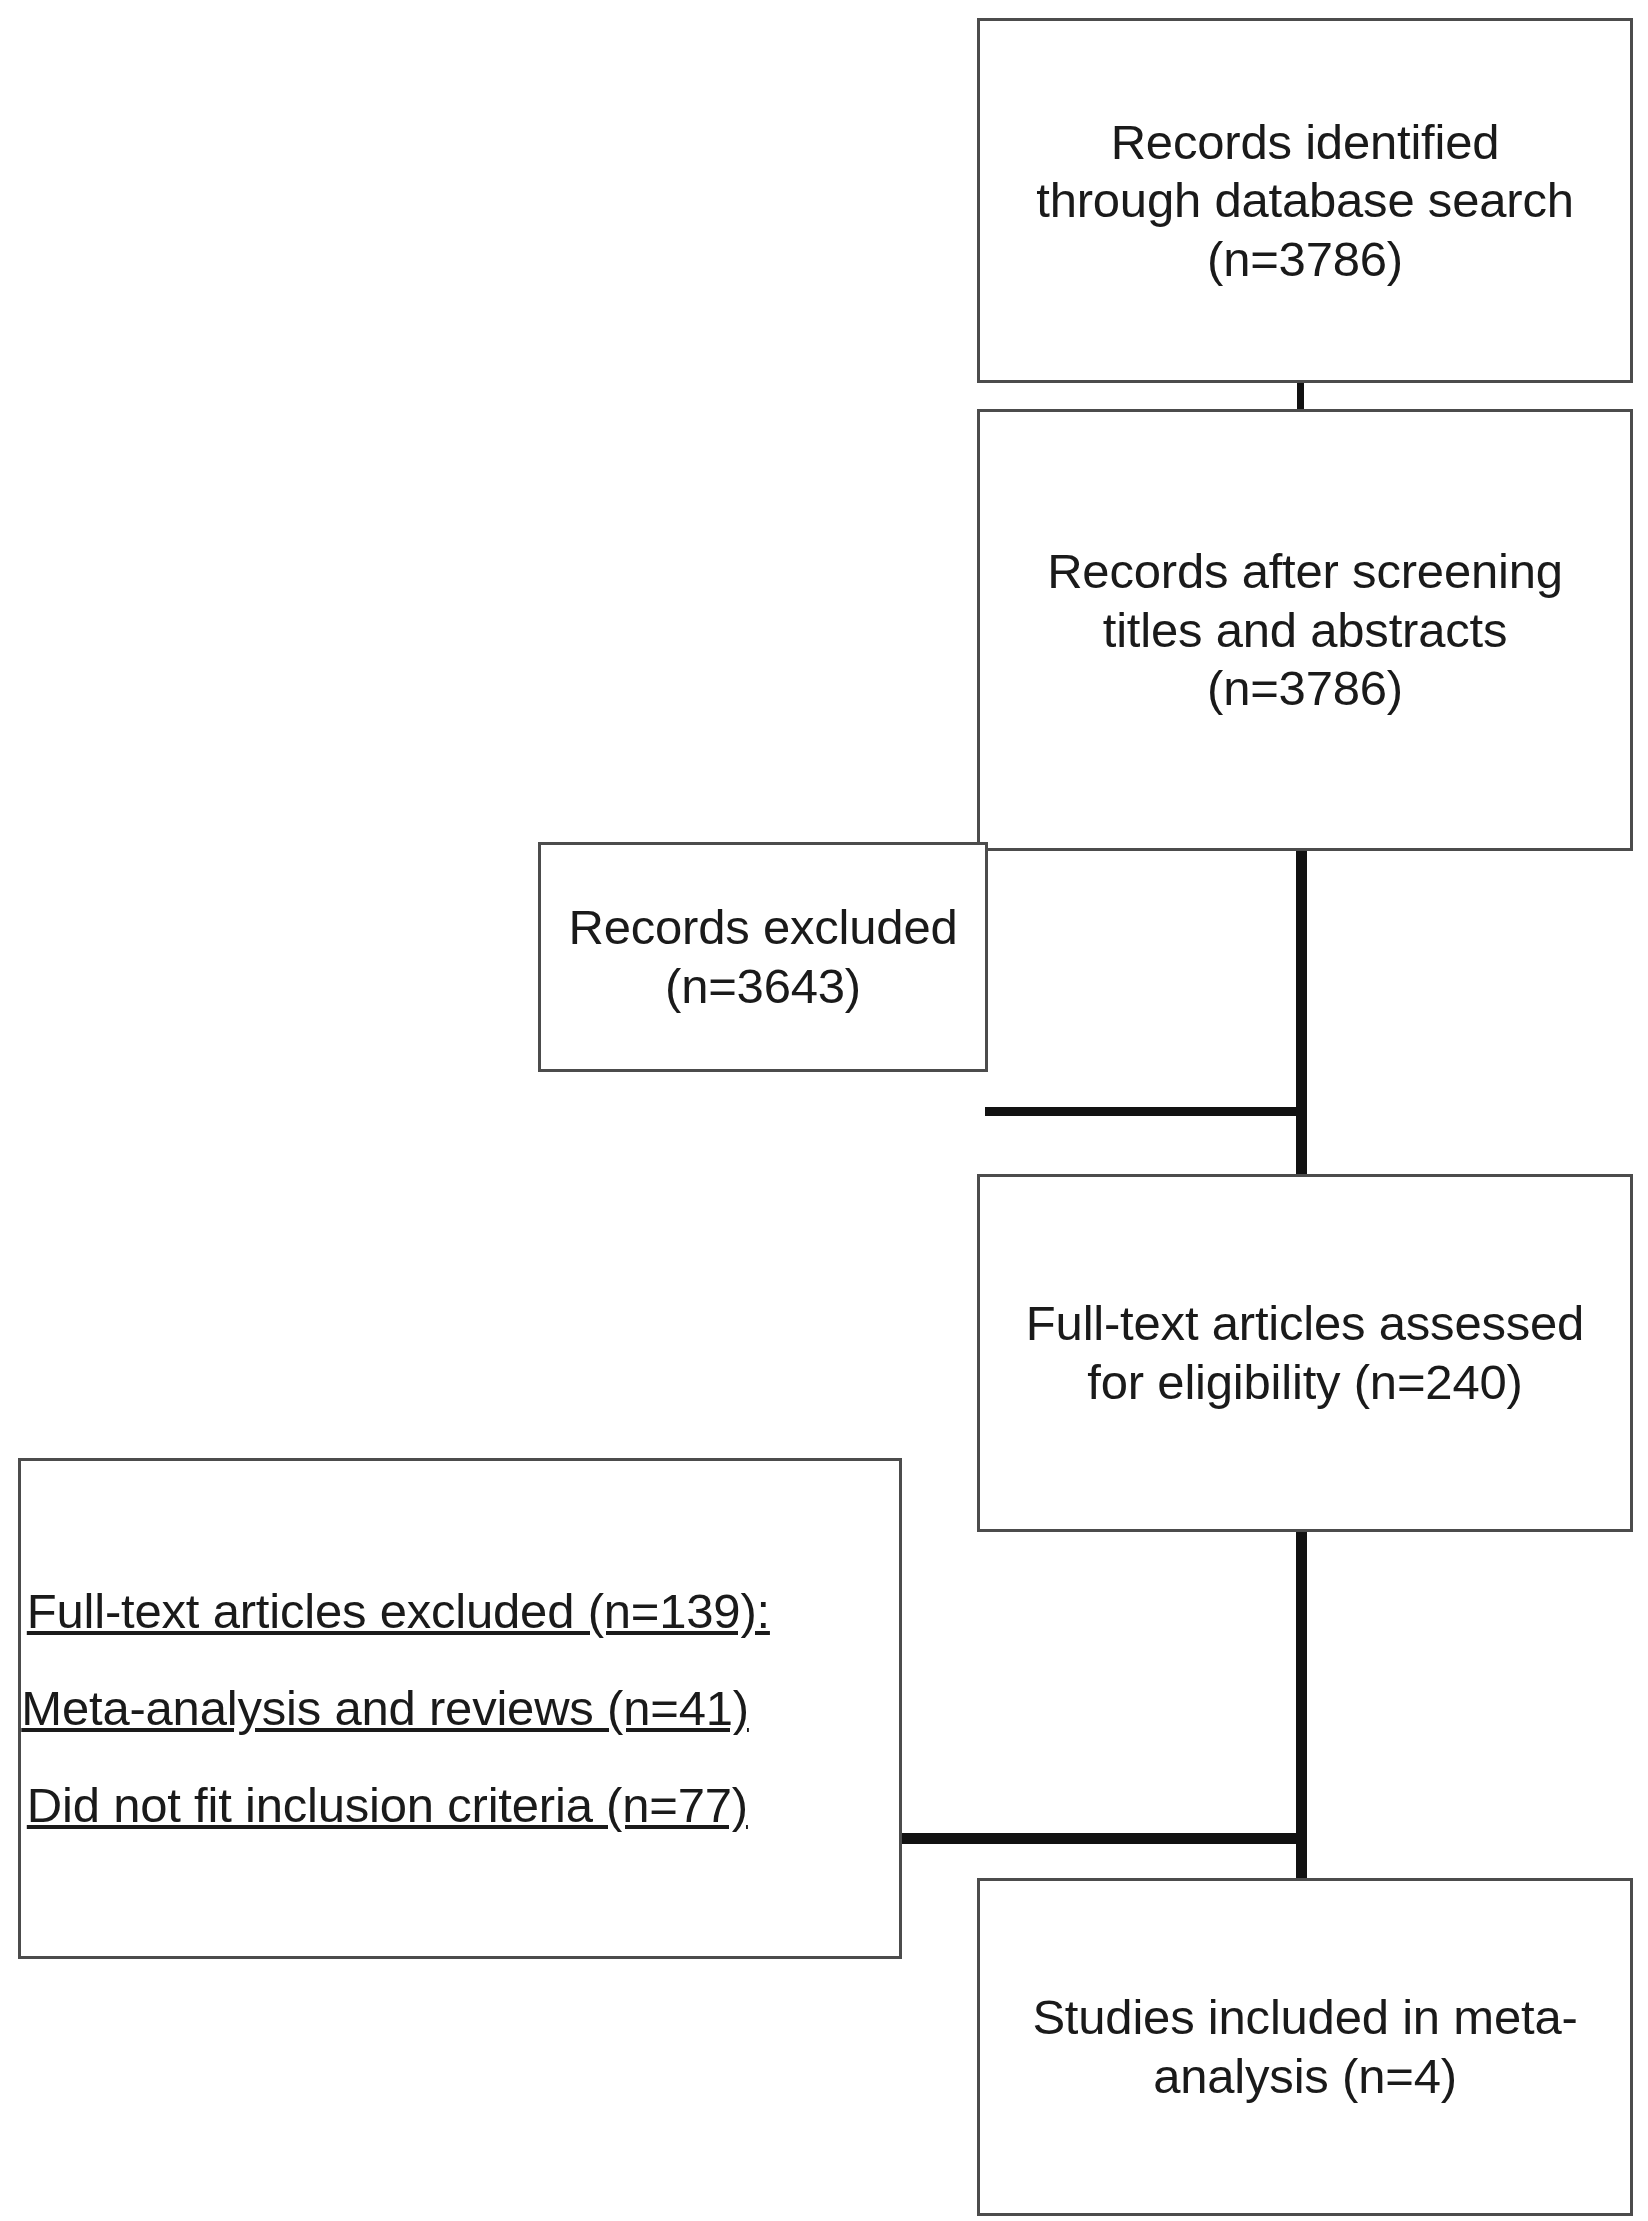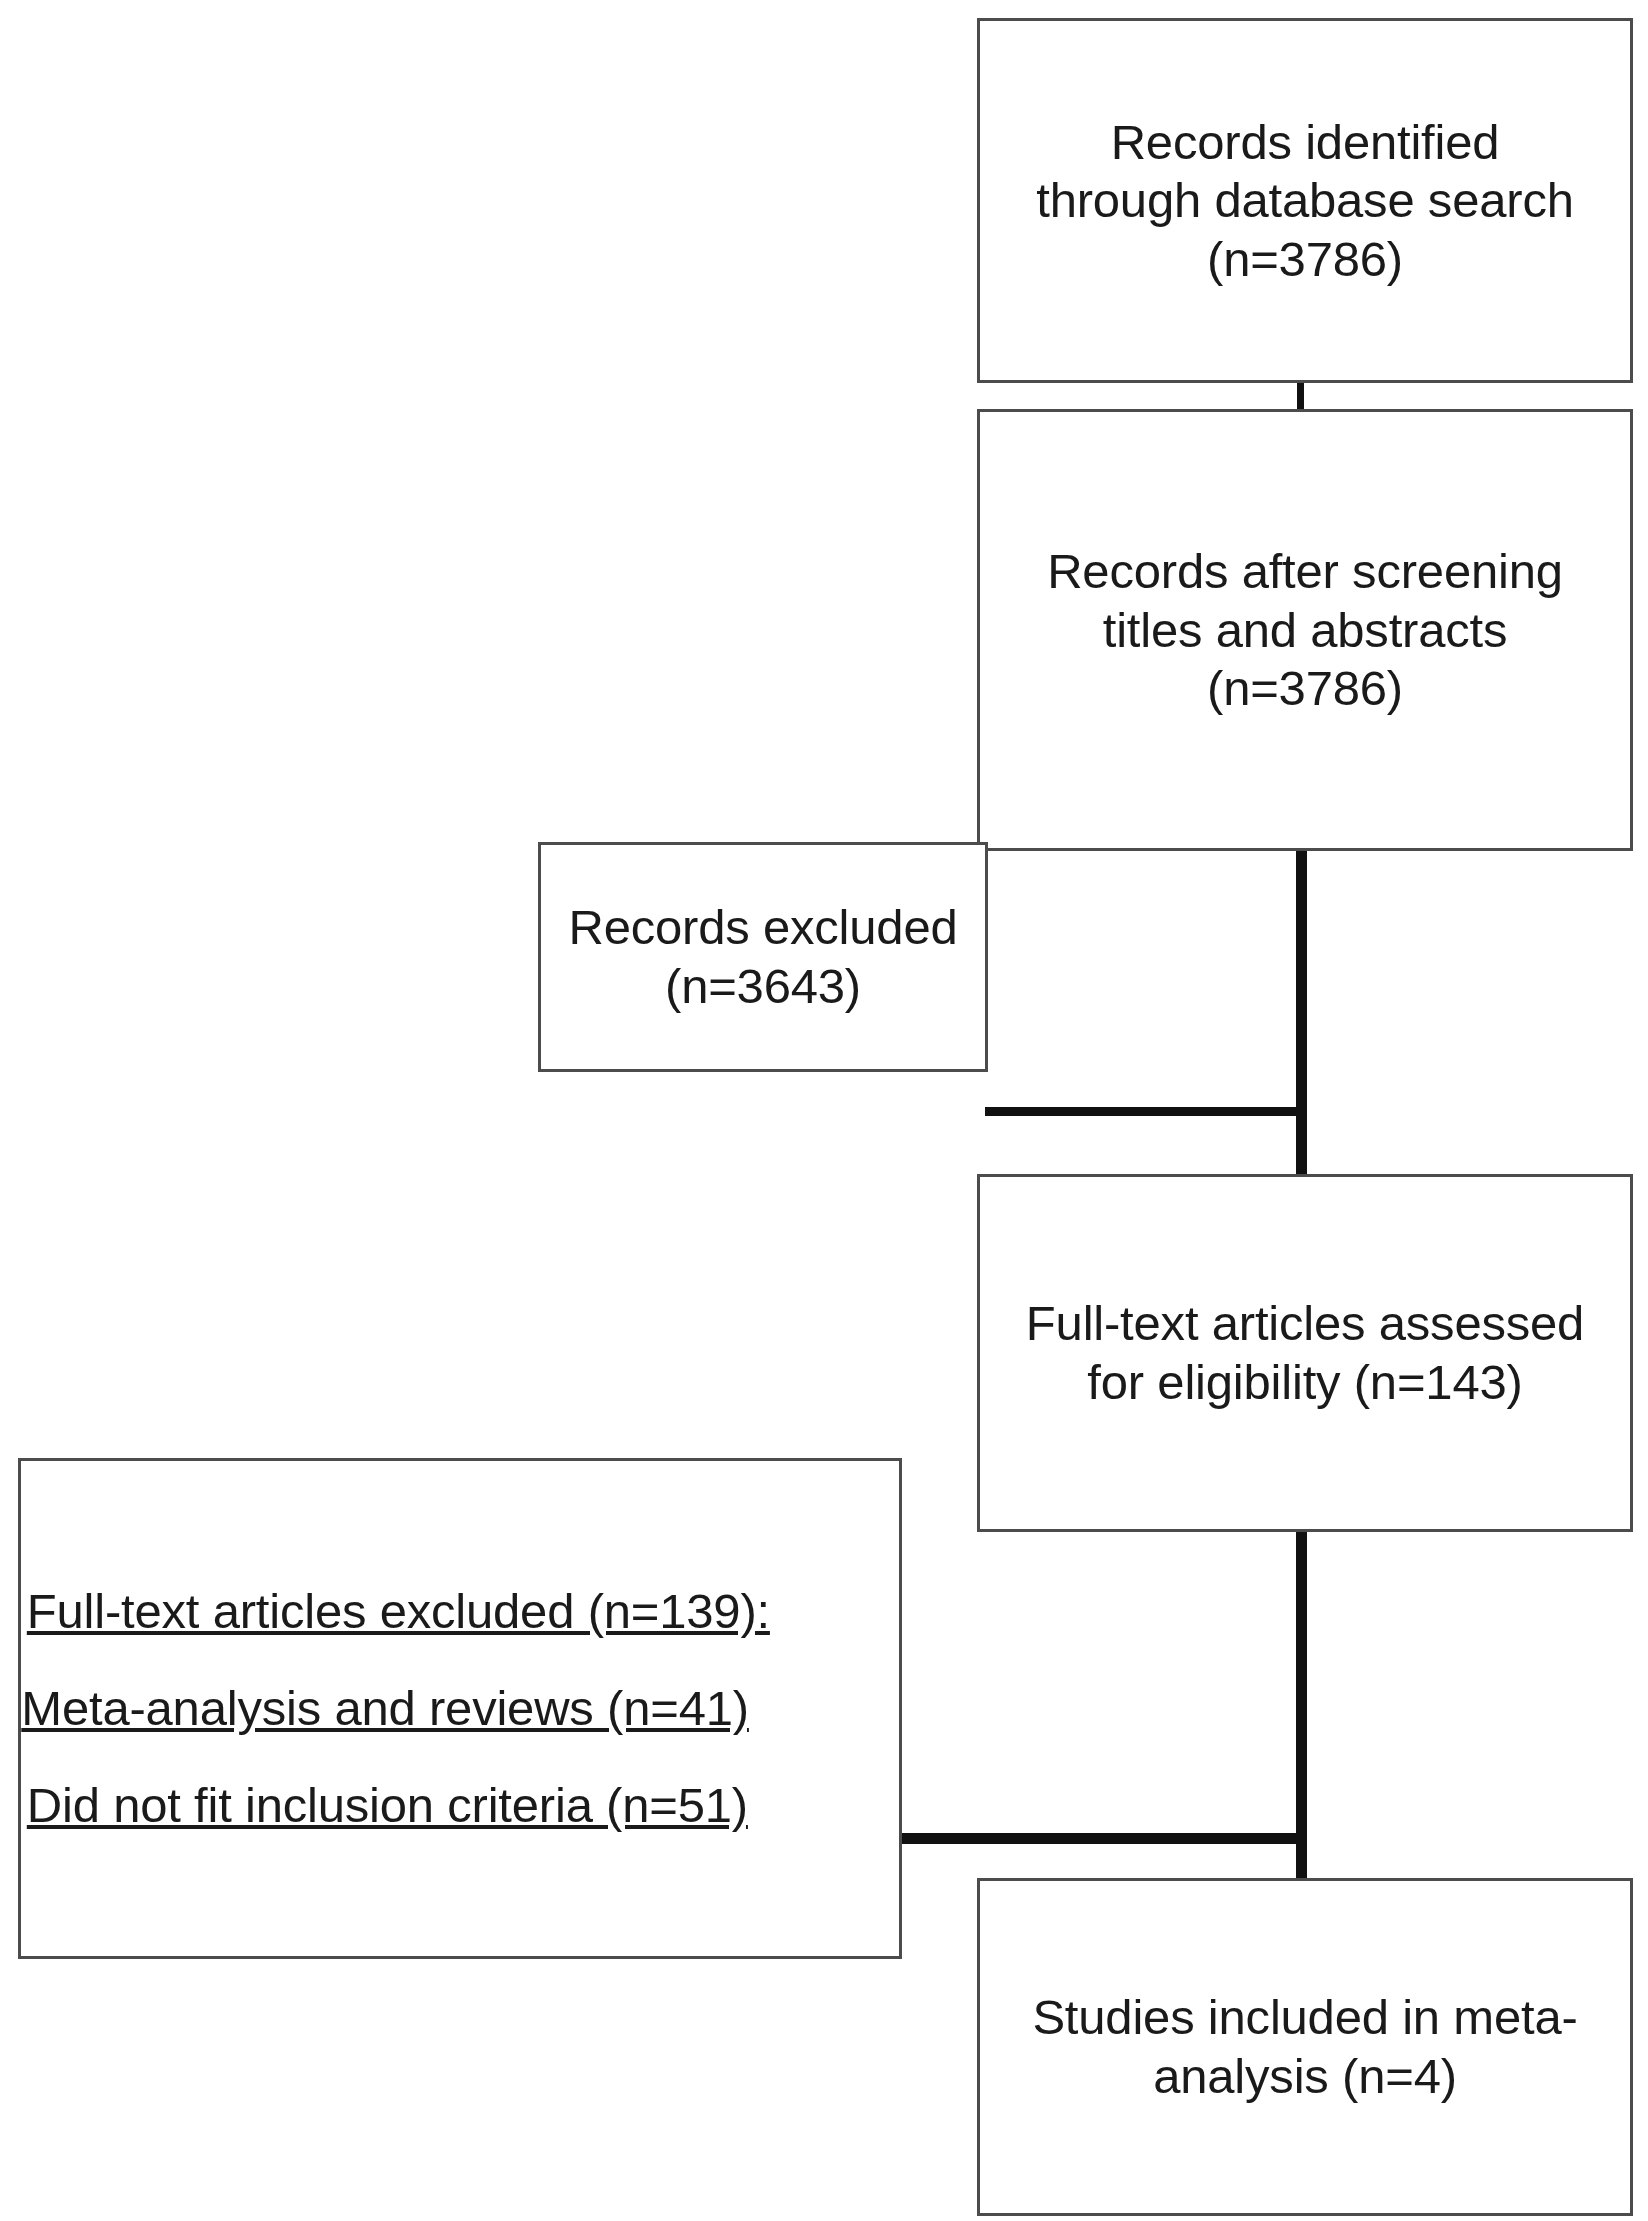--- a/index.html
+++ b/index.html
@@ -104,28 +104,28 @@
 (n=3786)</div>
   </div>
 
   <div class="node" id="box-recexcl">
     <div class="node-text">Records excluded
 (n=3643)</div>
   </div>
 
   <div class="node" id="box-fulltext">
     <div class="node-text">Full-text articles assessed
-for eligibility (n=143)</div>
+for eligibility (n=240)</div>
   </div>
 
   <div class="node" id="box-ftexcl">
     <div class="excl-lines">
       <div class="l1">Full-text articles excluded (n=139):</div>
       <div class="l2">Meta-analysis and reviews (n=41)</div>
-      <div class="l3">Did not fit inclusion criteria (n=51)</div>
+      <div class="l3">Did not fit inclusion criteria (n=77)</div>
     </div>
   </div>
 
   <div class="node" id="box-included">
     <div class="node-text">Studies included in meta-
 analysis (n=4)</div>
   </div>
 
 </div>
 

